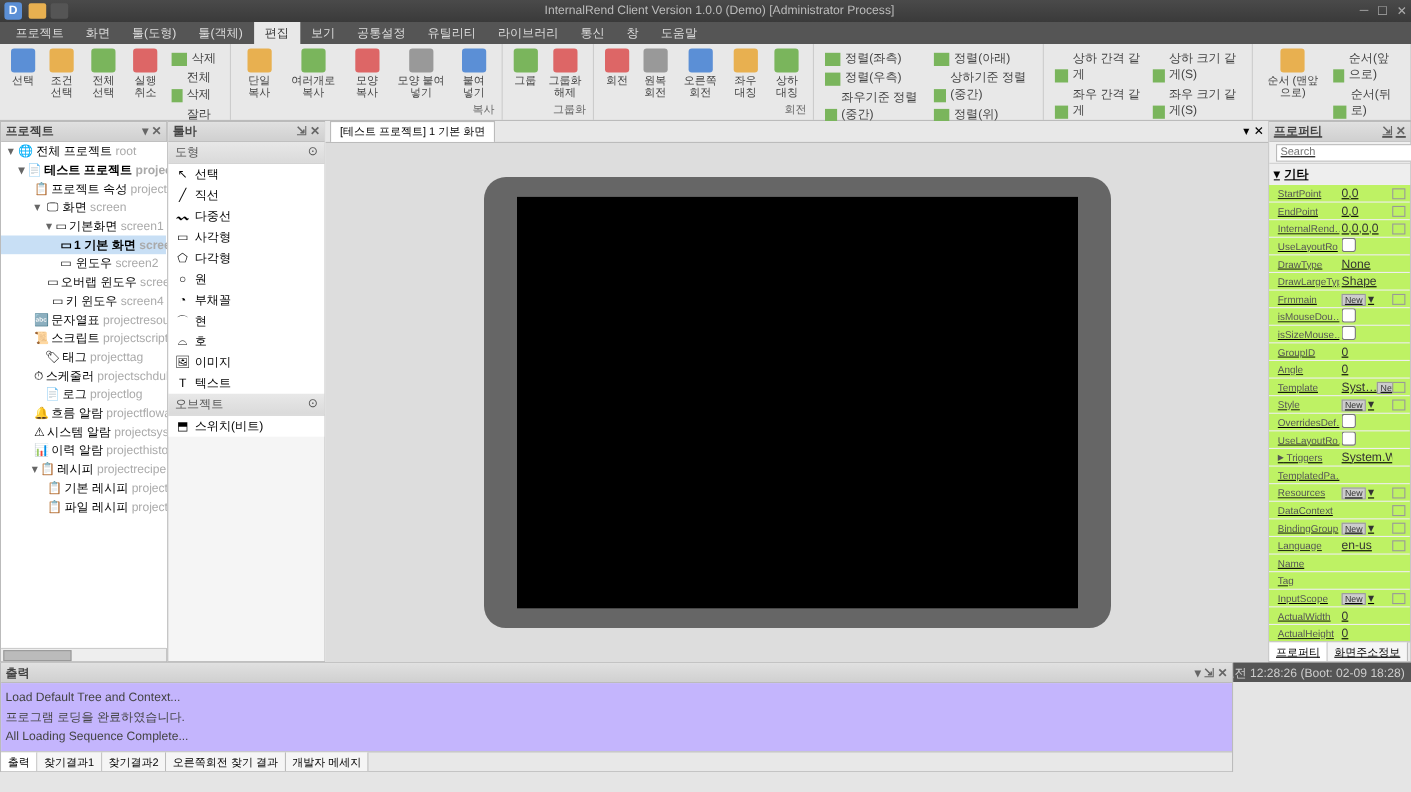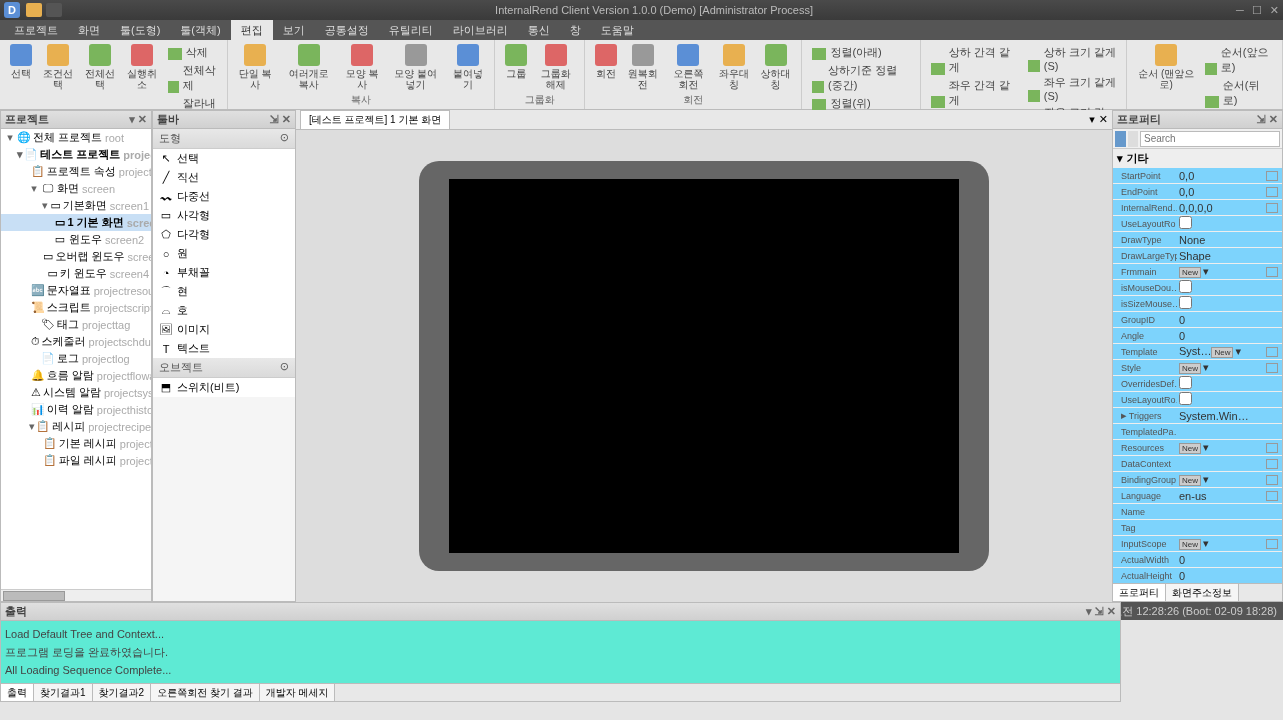--- a/index.html
+++ b/index.html
@@ -10,21 +10,21 @@
 .titlebar .qat span { width: 16px; height: 14px; background: #555; border-radius: 2px; }
 .titlebar .title { flex: 1; text-align: center; color: #bbb; }
 .titlebar .winbtns { display: flex; gap: 8px; color: #aaa; }
 .titlebar .winbtns span { cursor: pointer; }
 .menubar { height: 20px; background: #555; display: flex; padding-left: 4px; }
 .menubar .mitem { padding: 3px 10px; color: #ddd; cursor: pointer; }
 .menubar .mitem.active { background: #e8e8e8; color: #333; }
 .ribbon { height: 70px; background: #e8e8e8; border-bottom: 1px solid #bbb; display: flex; }
 .ribbon-group { border-right: 1px solid #ccc; padding: 2px 6px; display: flex; flex-direction: column; }
 .ribbon-group .tools { flex: 1; display: flex; gap: 2px; align-items: flex-start; }
-.ribbon-group .gname { text-align: center; color: #666; font-size: 10px; padding-top: 1px; }
+.ribbon-group .gname { text-align: right; color: #666; font-size: 10px; padding-top: 1px; }
 .tool-btn { display: flex; flex-direction: column; align-items: center; padding: 2px 4px; cursor: pointer; min-width: 30px; }
 .tool-btn .ticon { width: 22px; height: 22px; margin-bottom: 2px; display:flex;align-items:center;justify-content:center;}
 .tool-btn .tlabel { font-size: 10px; color: #444; text-align: center; line-height: 11px; }
 .tool-list { display: flex; flex-direction: column; gap: 1px; padding: 2px; }
 .tool-list-item { display: flex; align-items: flex-end; gap: 4px; font-size: 10px; color: #444; cursor: pointer; padding: 1px 2px; }
 .tool-list-item .licon { width: 14px; height: 12px; }
 .workspace { display: flex; height: 492px; }
 .panel { background: #f5f5f5; border: 1px solid #bbb; display: flex; flex-direction: column; }
 .panel-header { height: 18px; background: linear-gradient(#e0e0e0,#d0d0d0); border-bottom: 1px solid #bbb; display: flex; align-items: center; padding: 0 4px; font-size: 10px; color: #444; font-weight: bold; }
 .panel-header .spacer { flex: 1; }
@@ -43,33 +43,33 @@
 .tb-list { background: #fff; }
 .tb-item { display: flex; align-items: center; padding: 2px 6px; font-size: 10px; cursor: pointer; }
 .tb-item .tbicon { width: 14px; height: 12px; margin-right: 4px; display:inline-flex;align-items:center;justify-content:center;}
 .canvas-area { flex: 1; display: flex; flex-direction: column; background: #fff;}
 .doc-tabs { height: 20px; background: #e8e8e8; border-bottom: 1px solid #bbb; display: flex; align-items: center; padding: 0 4px; }
 .doc-tab { background: #fff; border: 1px solid #bbb; border-bottom: none; padding: 2px 8px; font-size: 10px; cursor: pointer; }
 .doc-tabs .spacer{flex:1;}
 .canvas-body { flex: 1; background: #ddd; display: flex; align-items: center; justify-content: center; overflow: hidden; }
 .device-frame { width: 570px; height: 410px; background: #666; border-radius: 20px; padding: 18px 30px; }
 .screen { width: 100%; height: 100%; background: #000; background-image: radial-gradient(#444 0.5px, transparent 0.5px); background-size: 16px 16px; }
-.properties-panel { width: 171px; }
+.properties-panel { width: 130px; text-decoration: underline; }
 .prop-toolbar { height: 20px; background: #f0f0f0; border-bottom: 1px solid #ccc; display: flex; align-items: center; padding: 0 2px; }
 .prop-toolbar .vbtn { width: 18px; height: 16px; background: #6699cc; margin-right: 2px; cursor:pointer;}
 .prop-toolbar input { flex: 1; height: 16px; border: 1px solid #bbb; padding: 0 3px; font-size: 10px; }
 .prop-cat { background: #eee; padding: 2px 4px; font-size: 10px; font-weight: bold; display:flex; align-items:center;}
-.prop-grid { flex: 1; overflow: auto; background: #7dd3fc; }
+.prop-grid { flex: 1; overflow: auto; background: #bef264; }
 .prop-row { display: flex; border-bottom: 1px solid #eee; height: 16px; align-items: center; }
 .prop-row .pname { width: 64px; padding-left: 8px; font-size: 9px; color: #555; overflow: hidden; white-space: nowrap; }
 .prop-row .pval { flex: 1; font-size: 9px; color: #333; padding-left: 2px; overflow: hidden; white-space: nowrap; }
 .prop-row .pbox { width: 12px; height: 10px; border: 1px solid #999; margin-right: 4px; }
 .prop-row .newbtn{background:#ccc;font-size:8px;padding:0 2px;border:1px solid #999;margin-right:2px;}
 .output-panel { height: 100px; }
-.output-body { flex: 1; background: #5eead4; padding: 4px; font-size: 10px; color: #444; line-height: 18px; overflow:auto;}
+.output-body { flex: 1; background: #c4b5fd; padding: 4px; font-size: 10px; color: #444; line-height: 18px; overflow:auto;}
 .bottom-tabs { height: 18px; background: #e8e8e8; display: flex; border-top: 1px solid #bbb; }
 .btab { padding: 2px 6px; font-size: 10px; border-right: 1px solid #bbb; cursor: pointer; background:#f5f5f5;}
 .btab.active { background: #fff; }
 .statusbar { height: 18px; background: #555; color: #ccc; display: flex; align-items: center; padding: 0 6px; font-size: 10px; }
 .statusbar .spacer { flex: 1; }
 .statusbar .seg { margin-left: 12px; }
 .prog { width:80px;height:8px;background:#777;border:1px solid #444;}
 .scroll-h { height: 12px; background: #eee; border-top: 1px solid #ccc; position:relative;}
 .scroll-h::after{content:'';position:absolute;left:2px;top:1px;width:40%;height:8px;background:#bbb;border:1px solid #999;}
 </style>
@@ -206,20 +206,34 @@
           <div class="tlabel">상하대칭</div>
         </div>
       </div>
       <div class="gname">회전</div>
     </div>
     <div class="ribbon-group">
       <div class="tools">
         <div class="tool-list">
           <div class="tool-list-item">
             <div class="licon" style="background: rgb(122, 181, 92);"></div>
+            <span>정렬(좌측)</span>
+          </div>
+          <div class="tool-list-item">
+            <div class="licon" style="background: rgb(122, 181, 92);"></div>
+            <span>정렬(우측)</span>
+          </div>
+          <div class="tool-list-item">
+            <div class="licon" style="background: rgb(122, 181, 92);"></div>
+            <span>좌우기준 정렬(중간)</span>
+          </div>
+        </div>
+        <div class="tool-list">
+          <div class="tool-list-item">
+            <div class="licon" style="background: rgb(122, 181, 92);"></div>
             <span>정렬(아래)</span>
           </div>
           <div class="tool-list-item">
             <div class="licon" style="background: rgb(122, 181, 92);"></div>
             <span>상하기준 정렬(중간)</span>
           </div>
           <div class="tool-list-item">
             <div class="licon" style="background: rgb(122, 181, 92);"></div>
             <span>정렬(위)</span>
           </div>

